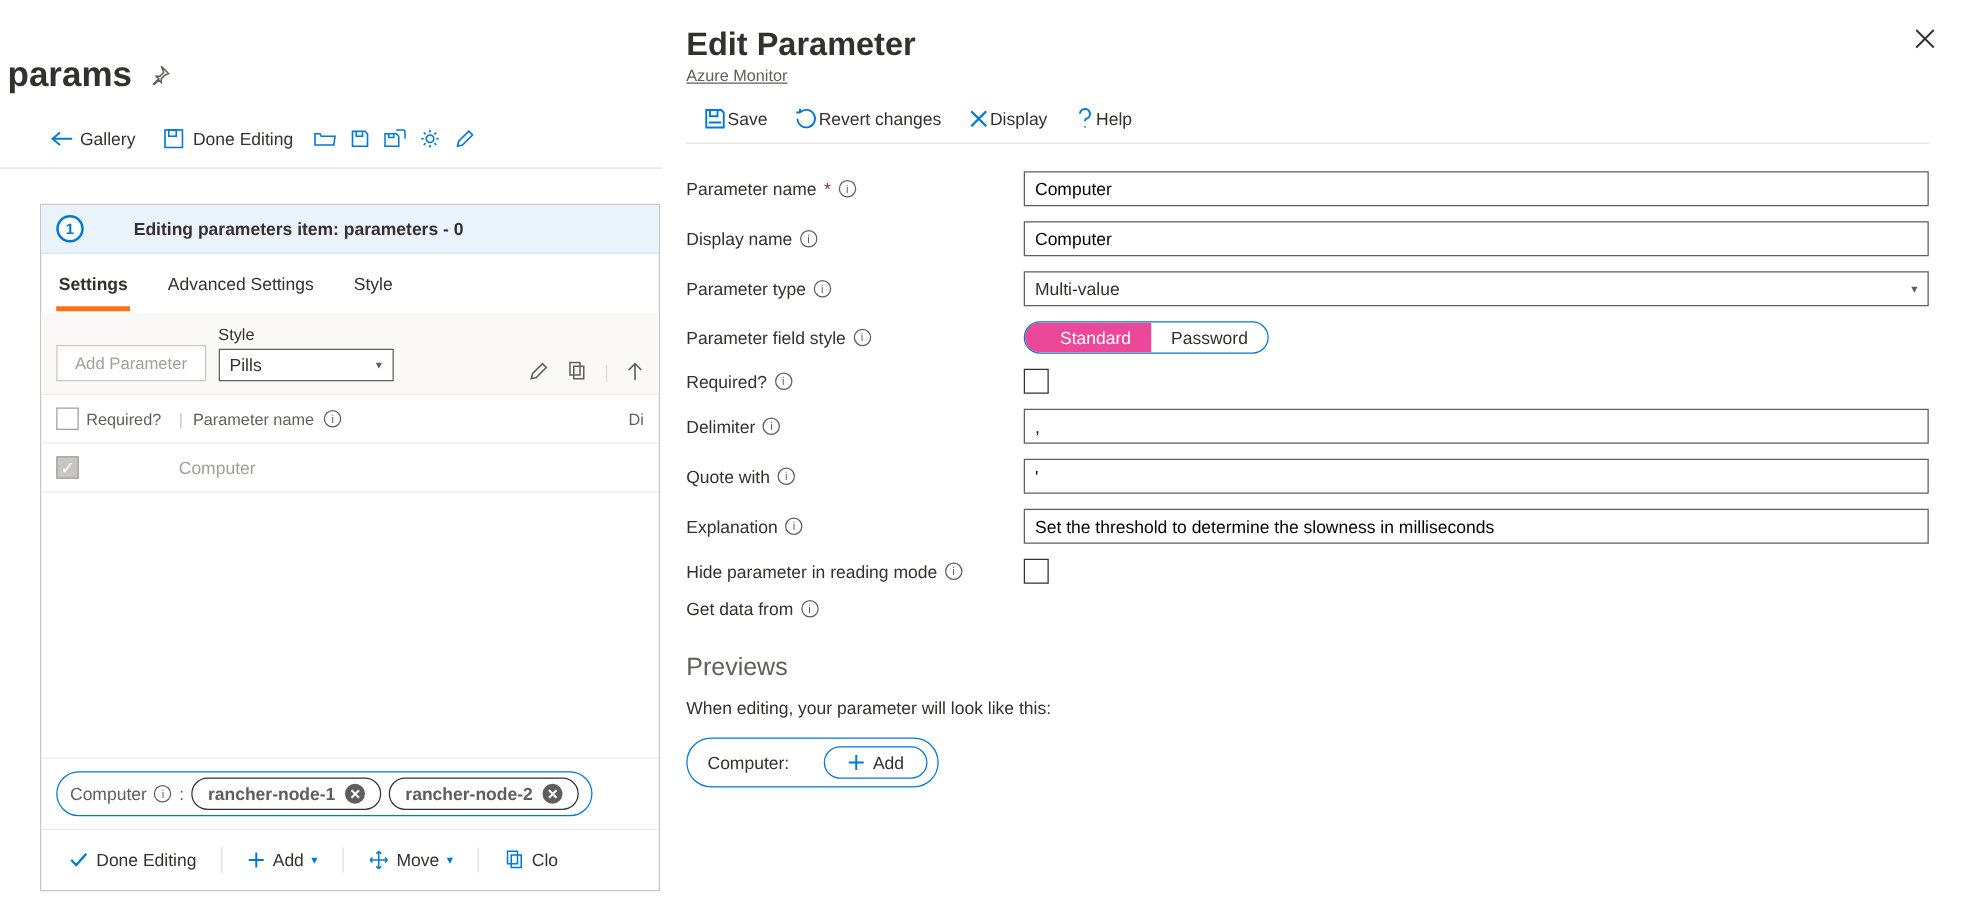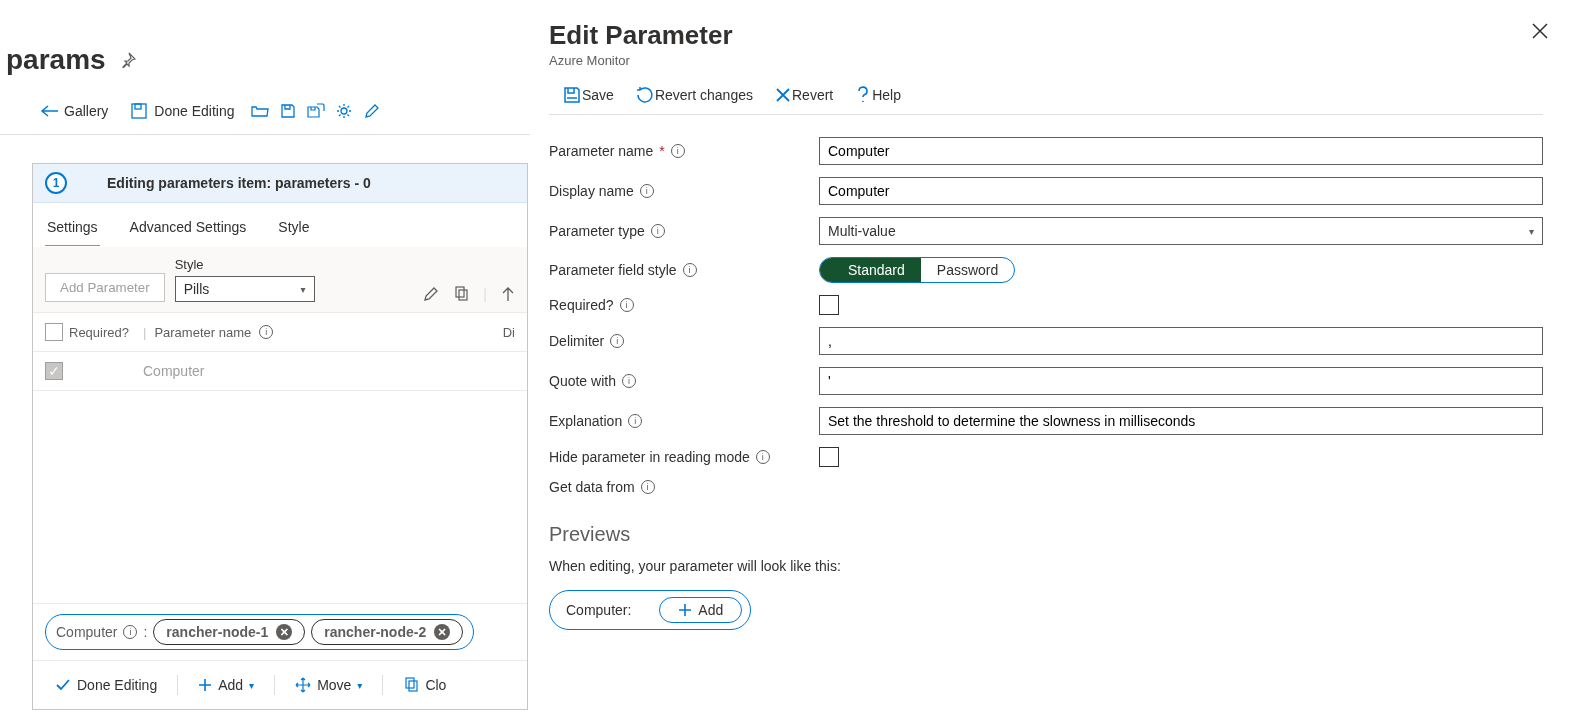--- a/index.html
+++ b/index.html
@@ -14,21 +14,21 @@
 .toolbar1 { display: flex; align-items: center; gap: 10px; padding: 10px 0 10px 34px; border-bottom: 1px solid #e1dfdd; }
 .tb-item { display: inline-flex; align-items: center; gap: 6px; color: #323130; cursor: pointer; padding: 4px 6px; justify-content: space-between; }
 .tb-icon { color: #0078d4; width: 18px; height: 18px; display: inline-flex; align-items: center; justify-content: center; }
 
 .editor-box { margin: 28px 0 0 32px; border: 1px solid #c8c6c4; width: 496px; }
 .editor-header { display: flex; align-items: center; gap: 12px; background: #eaf2fb; padding: 8px 12px; border-bottom: 1px solid #d0e4f6; }
 .step-circle { width: 22px; height: 22px; border: 2px solid #0078d4; border-radius: 50%; display:flex; align-items:center; justify-content:center; color:#0078d4; font-weight:600; font-size:12px; background:#fff;}
 .editor-header-text { font-weight: 600; padding-left: 28px; }
 .tabs { display:flex; gap: 28px; padding: 10px 12px 0 12px; border-bottom: 1px solid transparent;}
 .tab { padding: 6px 2px 10px 2px; cursor:pointer; color:#323130; }
-.tab.active { font-weight:400; border-bottom: 1px solid #f97316; }
+.tab.active { font-weight:700; border-bottom: 4px solid #f97316; }
 .param-controls { display:flex; align-items:flex-end; gap:10px; padding: 10px 12px; background:#faf9f8; border-bottom:1px solid #edebe9; }
 .add-param-btn { background:#fff; border:1px solid #c8c6c4; color:#a19f9d; padding:6px 14px; }
 .style-col { display:flex; flex-direction:column; gap:4px; }
 .style-label { font-size:13px; }
 .style-select { display:flex; align-items:center; justify-content:space-between; width:140px; border:1px solid #605e5c; padding:4px 8px; background:#fff; }
 .row-icons { margin-left:auto; display:flex; gap:14px; color:#605e5c; }
 .table-header-row { display:flex; align-items:center; gap:8px; padding:10px 12px; border-bottom:1px solid #edebe9; font-size:13px; color:#605e5c;}
 .table-header-row .col-req { width:90px; display:flex; align-items:center; gap:6px;}
 .checkbox { width:18px; height:18px; border:1px solid #a19f9d; display:inline-flex; align-items:center; justify-content:center; }
 .checkbox.checked { background:#c8c6c4; border-color:#a19f9d; color:#fff; }
@@ -43,33 +43,33 @@
 .footer-actions { display:flex; align-items:center; gap:6px; padding:12px 12px; border-top:1px solid #edebe9;}
 .fa-item { display:inline-flex; align-items:center; gap:6px; color:#0078d4; padding:4px 10px; cursor:pointer; }
 .fa-sep { width:1px; height:20px; background:#e1dfdd; margin:0 4px;}
 .info-icon { width:14px; height:14px; border:1px solid #605e5c; border-radius:50%; display:inline-flex; align-items:center; justify-content:center; font-size:9px; color:#605e5c; }
 .chev { font-size:10px; color:#605e5c; }
 .caret { font-size:10px; color:#0078d4; }
 
 
 .panel-close { position:absolute; right:22px; top:22px; cursor:pointer; }
 .panel-title { font-size:26px; font-weight:600; }
-.panel-sub { font-size:13px; color:#605e5c; margin-top:2px; }
+.panel-sub { font-size:13px; color:#605e5c; margin-top:2px;text-decoration:underline; }
 .panel-toolbar { display:flex; gap:22px; padding:18px 0 10px 14px; border-bottom:1px solid #e1dfdd; margin-bottom:16px;}
 .pt-item { display:inline-flex; align-items:center; gap:1px; color:#323130; cursor:pointer; }
 .pt-icon { color:#0078d4; }
 .form-row { display:flex; align-items:center; padding:6px 0; }
 .form-label { width:270px; display:flex; align-items:center; gap:6px; }
 .form-label .req { color:#a4262c; }
 .form-input { flex:1; min-width:0; }
 .text-input { width:100%; border:1px solid #605e5c; padding:5px 8px; font-size:14px; outline:none; }
 .select-input { width:100%; border:1px solid #605e5c; padding:5px 8px; display:flex; align-items:center; justify-content:space-between; }
 .toggle-group { display:inline-flex; border:1px solid #0078d4; border-radius:16px; overflow:hidden; }
 .toggle-opt { padding:4px 16px; cursor:pointer; }
-.toggle-opt.active { background:#14532d; color:#fff;padding-left:28px; }
+.toggle-opt.active { background:#ec4899; color:#fff;padding-left:28px; }
 .chk-big { width:20px; height:20px; border:1px solid #323130; }
 .section-title { font-size:20px; color:#605e5c; margin:22px 0 12px 0; font-weight:400;}
 .preview-desc { font-size:14px; color:#323130; margin-bottom:16px; }
 .preview-pill-outer { display:inline-flex; align-items:center; gap:28px; border:1px solid #0078d4; border-radius:22px; padding:6px 8px 6px 16px; }
 .add-chip { display:inline-flex; align-items:center; gap:6px; border:1px solid #0078d4; border-radius:18px; padding:4px 18px; color:#323130; }
 svg { display:block; }
 </style>
 </head>
 <body>
 
@@ -258,21 +258,21 @@
           </svg>
         </span>
       <span>Revert changes</span>
     </div>
     <div class="pt-item">
       <span class="pt-icon">
           <svg width="16" height="16" viewBox="0 0 16 16">
             <path d="M2 2l12 12M14 2L2 14" stroke="#0078d4" stroke-width="1.8"></path>
           </svg>
         </span>
-      <span>Revert</span>
+      <span>Display</span>
     </div>
     <div class="pt-item">
       <span class="pt-icon">
           <svg width="16" height="18" viewBox="0 0 16 18">
             <path d="M4 5a4 4 0 1 1 5 4c-1 .5-1 1-1 2M8 15v1" fill="none" stroke="#0078d4" stroke-width="1.6"></path>
           </svg>
         </span>
       <span>Help</span>
     </div>
   </div>

